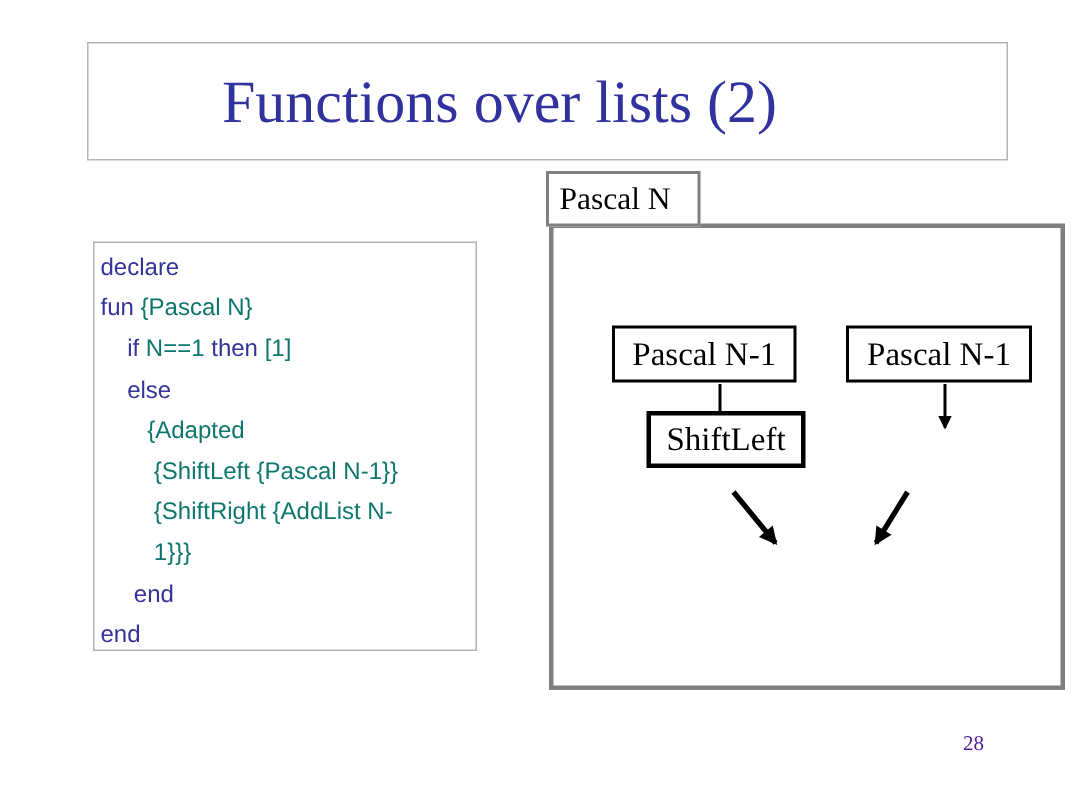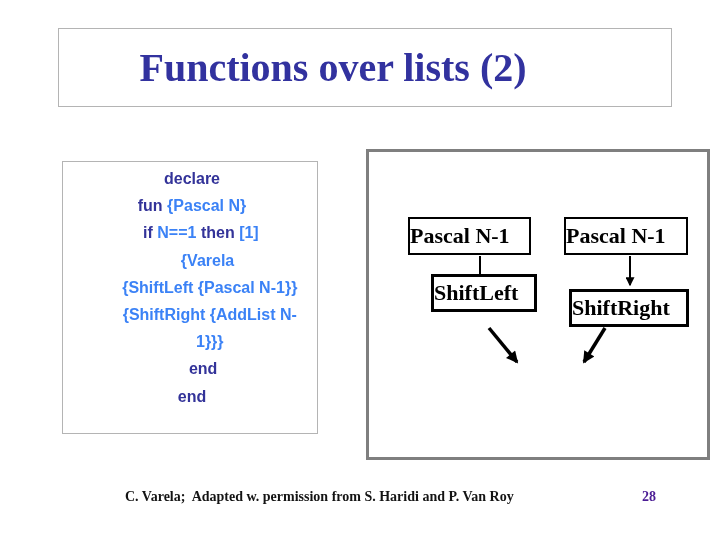--- a/index.html
+++ b/index.html
@@ -1,43 +1,43 @@
 <!DOCTYPE html>
 <html><head>
 <meta charset="utf-8">
 <style>
   html,body{margin:0;padding:0;background:#fff;}
   .slide{position:relative;width:720px;height:540px;background:#ffffff;overflow:hidden;
-         font-family:"Liberation Serif", serif;color:#000;font-weight:bold;}
+         font-family:"Liberation Serif", serif;color:#000;}
 
   
   .title-box{position:absolute;left:58px;top:28px;width:614px;height:79px;box-sizing:border-box;
              border:1px solid #b4b4b4;background:#fff;display:flex;align-items:center;
              justify-content:center;padding-right:64px;z-index:1;}
   .title-text{font-size:40px;color:#32329F;white-space:nowrap;}
 
   
   .code-box{position:absolute;left:62px;top:161px;width:256px;height:273px;box-sizing:border-box;
             border:1px solid #b4b4b4;background:#fff;z-index:1;
             font-family:"Liberation Sans", sans-serif;font-size:16px;line-height:27.2px;
             padding:3px 0 0 4px;overflow:visible;}
-  .code-line{white-space:pre;text-align:center;}
+  .code-line{white-space:pre;}
   .kw{color:#333399;}
-  .pl{color:#3b82f6;}
+  .pl{color:#0f766e;}
 
   
   .big-rect{position:absolute;left:366px;top:149px;width:344px;height:311px;box-sizing:border-box;
             border:3px solid #7f7f7f;background:#fff;z-index:1;}
   .pascaln-label{position:absolute;left:364px;top:114px;width:103px;height:37px;box-sizing:border-box;
                  border:2px solid #7f7f7f;background:#fff;z-index:4;display:flex;align-items:center;
                  padding-left:7px;font-size:21px;}
 
   
   .node{position:absolute;background:#fff;border:2px solid #000;box-sizing:border-box;
-        display:flex;align-items:center;font-size:22px;z-index:3;}
+        display:flex;align-items:center;justify-content:center;font-size:22px;z-index:3;}
   #node-pascal-left{left:408px;top:217px;width:123px;height:38px;}
   #node-pascal-right{left:564px;top:217px;width:124px;height:38px;}
   #node-shift-left{left:431px;top:274px;width:106px;height:38px;border-width:3px;}
   #node-shift-right{left:569px;top:289px;width:120px;height:38px;border-width:3px;}
   #node-add-list{left:504px;top:367px;width:98px;height:38px;border-width:3px;}
 
   
   .arrows{position:absolute;left:0;top:0;width:720px;height:540px;z-index:2;pointer-events:none;}
 
   
@@ -50,30 +50,34 @@
 <div class="slide">
 
   <div class="title-box">
     <span class="title-text">Functions over lists (2)</span>
   </div>
 
   <div class="code-box">
       <div class="code-line"><span class="kw">declare</span></div>
       <div class="code-line"><span class="kw">fun </span><span class="pl">{Pascal N}</span></div>
       <div class="code-line"><span class="pl">    </span><span class="kw">if </span><span class="pl">N==1 </span><span class="kw">then </span><span class="pl">[1]</span></div>
-      <div class="code-line"><span class="pl">       {Varela</span></div>
+      <div class="code-line"><span class="pl">    </span><span class="kw">else</span></div>
+      <div class="code-line"><span class="pl">       {Adapted</span></div>
       <div class="code-line"><span class="pl">        {ShiftLeft {Pascal N-1}}</span></div>
       <div class="code-line"><span class="pl">        {ShiftRight {AddList N-</span></div>
       <div class="code-line"><span class="pl">        1}}}</span></div>
       <div class="code-line"><span class="pl">     </span><span class="kw">end</span></div>
       <div class="code-line"><span class="kw">end</span></div>
     </div>
 
   <div class="big-rect"></div>
 
+  <div class="pascaln-label">
+    <span>Pascal N</span>
+  </div>
 
   <svg class="arrows" viewBox="0 0 720 540">
     <defs>
       <marker id="ah-s" viewBox="0 0 10 10" refX="8.5" refY="5" markerWidth="4.5" markerHeight="4.5" orient="auto">
         <path d="M0,0 L10,5 L0,10 z" fill="#000"></path>
       </marker>
       <marker id="ah-b" viewBox="0 0 10 10" refX="8.5" refY="5" markerWidth="4" markerHeight="3.4" orient="auto">
         <path d="M0,0 L10,5 L0,10 z" fill="#000"></path>
       </marker>
     </defs>
@@ -85,20 +89,16 @@
 
   <div class="node" id="node-pascal-left">
     <span>Pascal N-1</span>
   </div>
   <div class="node" id="node-pascal-right">
     <span>Pascal N-1</span>
   </div>
   <div class="node" id="node-shift-left">
     <span>ShiftLeft</span>
   </div>
-  <div class="node" id="node-shift-right">
-    <span>ShiftRight</span>
-  </div>
 
-  <div class="footer-credit">C. Varela;  Adapted w. permission from S. Haridi and P. Van Roy</div>
   <div class="page-number">28</div>
 
 </div>
 
 </body></html>

